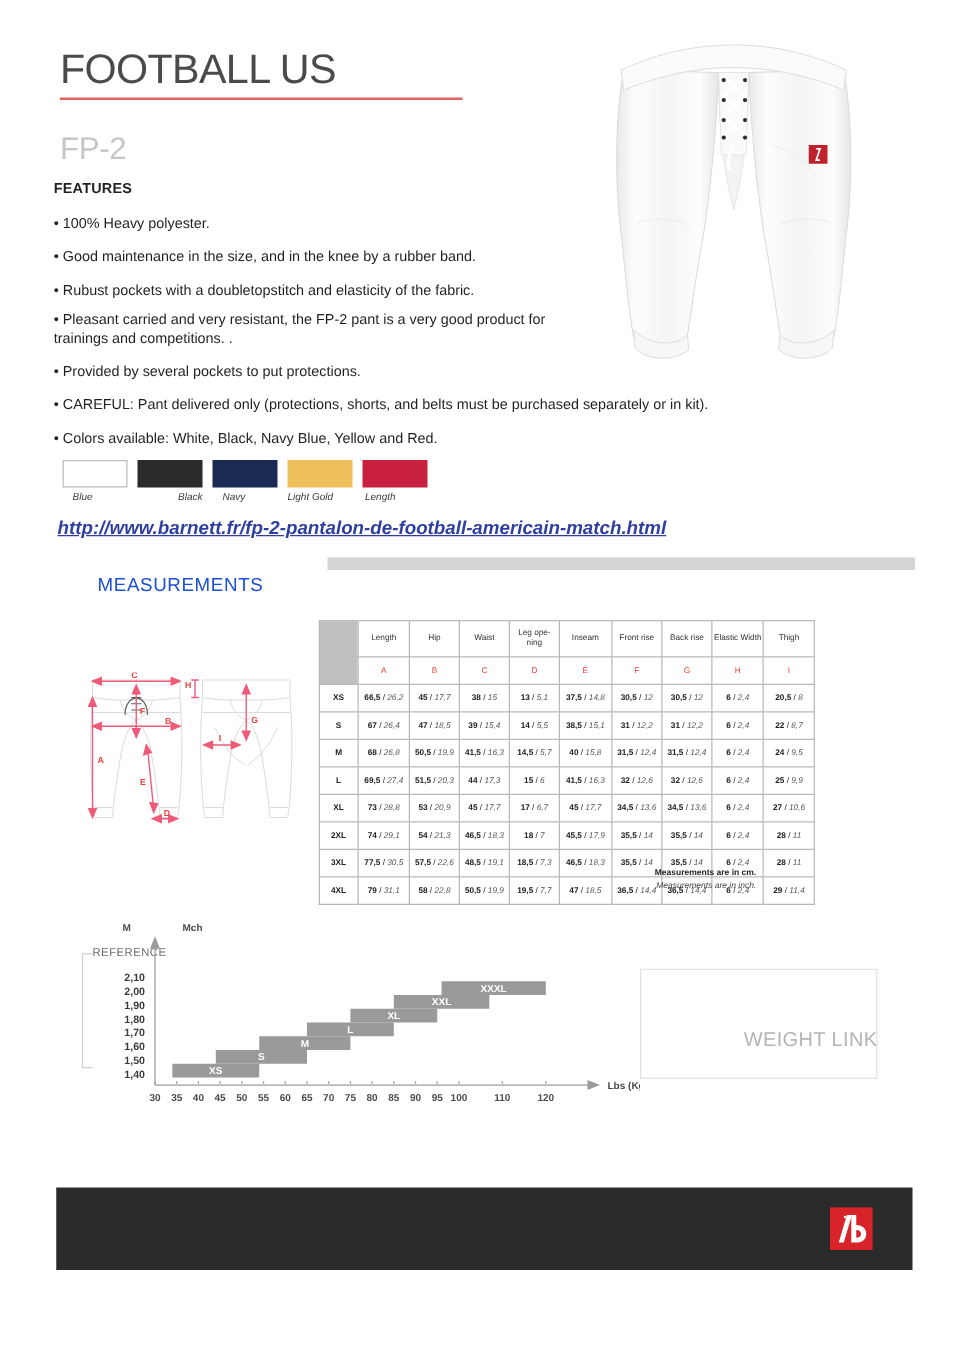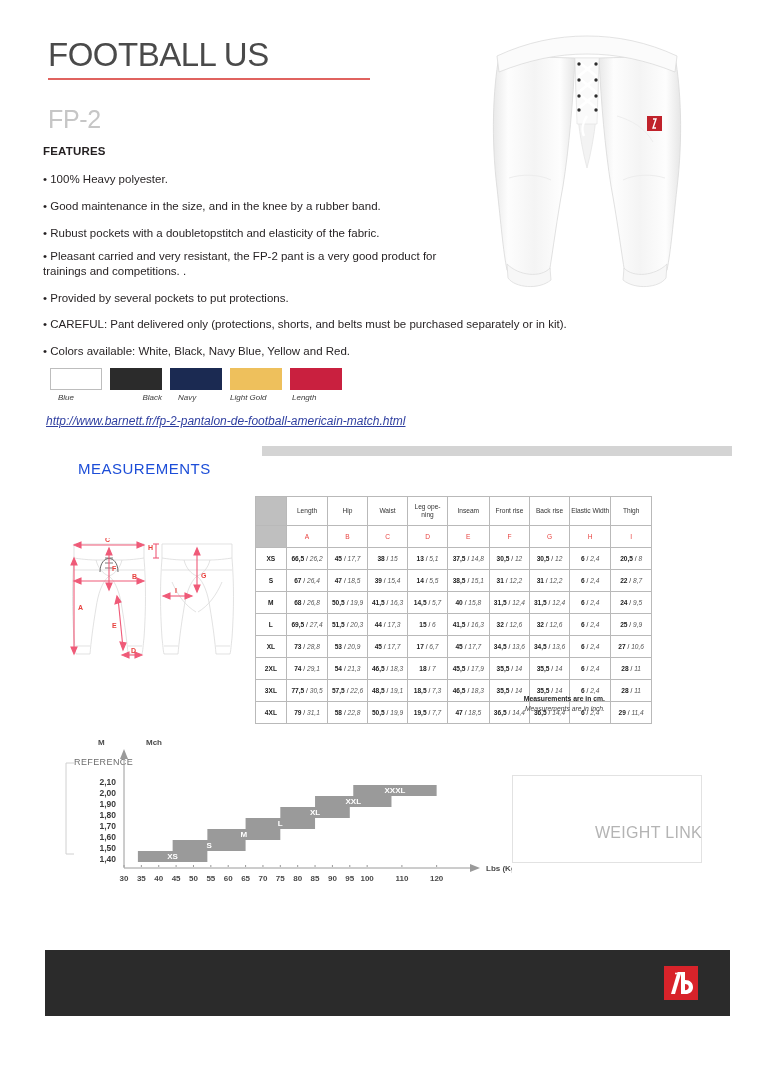--- a/index.html
+++ b/index.html
@@ -54,21 +54,21 @@
     text-align:center;
   }
   .sw:nth-child(1) .sw-lab{text-align:left;padding-left:8px;}
   .sw:nth-child(2) .sw-lab{text-align:right;padding-left:6px;}
   .sw:nth-child(3) .sw-lab{text-align:left;padding-left:8px;}
   .sw:nth-child(4) .sw-lab{text-align:left;padding-left:0px;}
   .sw:nth-child(5) .sw-lab{text-align:left;padding-left:2px;}
 
   .url{
     position:absolute;left:46px;top:414px;
-    font-size:12px;font-style:italic;font-weight:normal;
+    font-size:15px;font-style:italic;font-weight:bold;
     color:#2f3fa0;text-decoration:underline;
   }
 
   
   .meas-h{
     position:absolute;left:78px;top:460px;
     font-size:15px;color:#1d4ed8;letter-spacing:0.5px;
   }
   .meas-bar{
     position:absolute;left:262px;top:446px;width:470px;height:10px;

